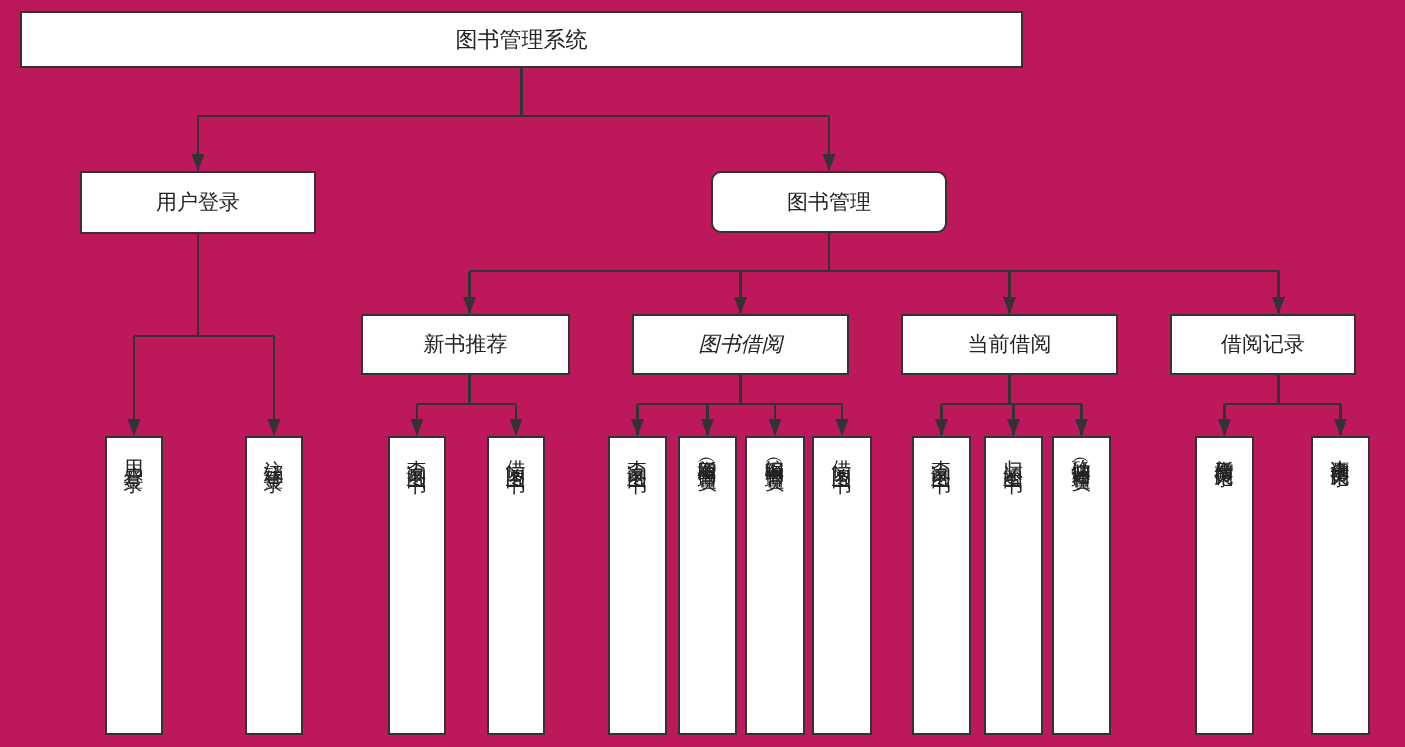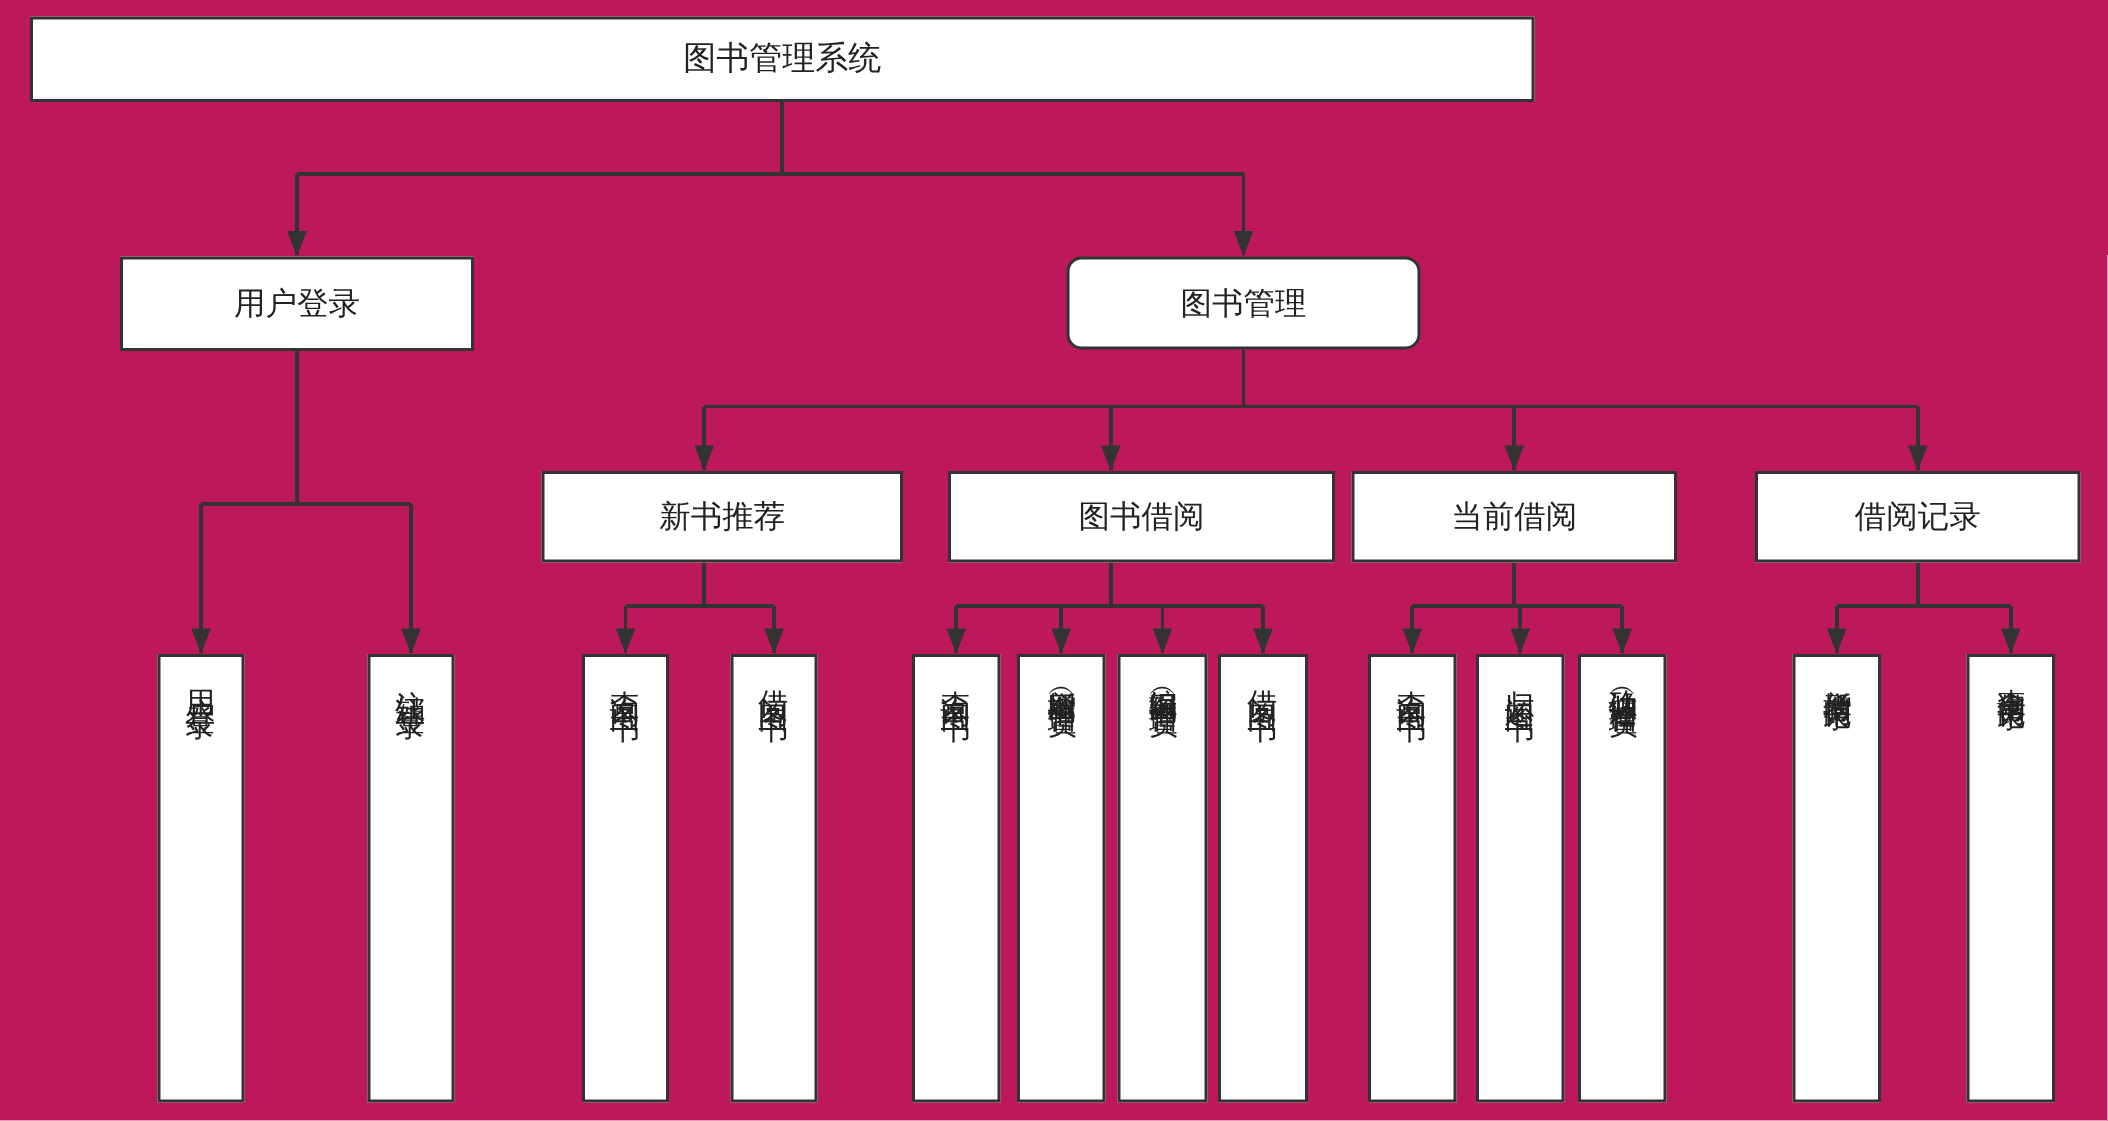--- a/index.html
+++ b/index.html
@@ -138,30 +138,30 @@
   <div id="nodes">
       <div class="node horiz root" style="left: 20px; top: 11px; width: 1003px; height: 57px;">
         <span class="label">图书管理系统</span>
       </div>
       <div class="node horiz" style="left: 80px; top: 171px; width: 236px; height: 63px;">
         <span class="label">用户登录</span>
       </div>
       <div class="node horiz" style="left: 711px; top: 171px; width: 236px; height: 62px; border-radius: 10px;">
         <span class="label">图书管理</span>
       </div>
-      <div class="node horiz" style="left: 361px; top: 314px; width: 241px; height: 61px;">
+      <div class="node horiz" style="left: 361px; top: 314px; width: 209px; height: 61px;">
         <span class="label">新书推荐</span>
       </div>
-      <div class="node horiz" style="left: 632px; top: 314px; width: 258px; height: 61px;">
+      <div class="node horiz" style="left: 632px; top: 314px; width: 217px; height: 61px; font-style: italic;">
         <span class="label">图书借阅</span>
       </div>
       <div class="node horiz" style="left: 901px; top: 314px; width: 217px; height: 61px;">
         <span class="label">当前借阅</span>
       </div>
-      <div class="node horiz" style="left: 1170px; top: 314px; width: 217px; height: 61px;">
+      <div class="node horiz" style="left: 1170px; top: 314px; width: 186px; height: 61px;">
         <span class="label">借阅记录</span>
       </div>
       <div class="node vert" style="left: 105px; top: 436px; width: 58px; height: 299px;">
         <span class="label">用户登录</span>
       </div>
       <div class="node vert" style="left: 245px; top: 436px; width: 58px; height: 299px;">
         <span class="label">注销登录</span>
       </div>
       <div class="node vert" style="left: 388px; top: 436px; width: 58px; height: 299px;">
         <span class="label">查询图书</span>

